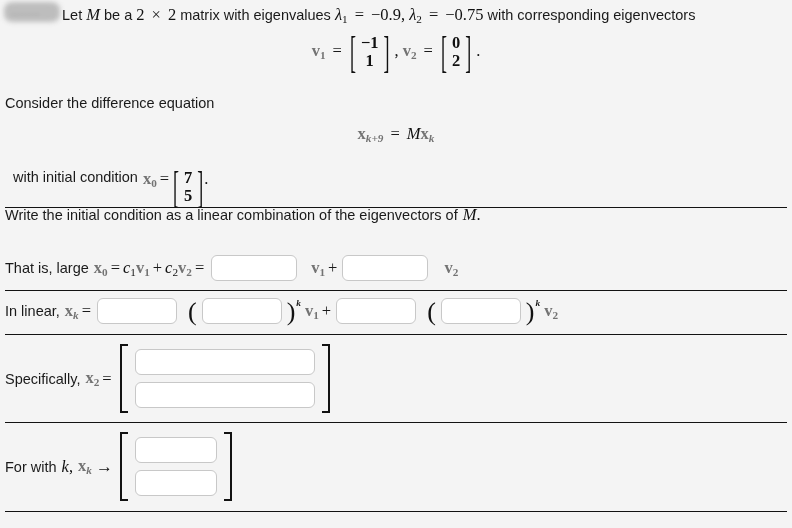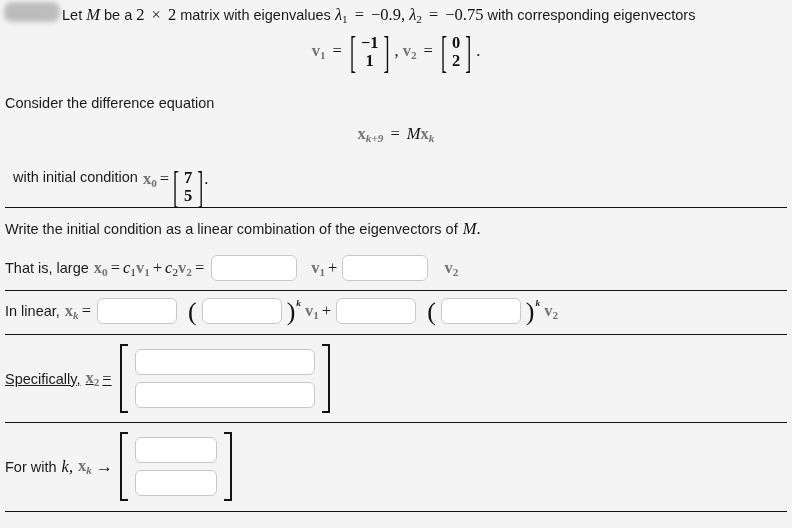--- a/index.html
+++ b/index.html
@@ -314,21 +314,21 @@
         <span>7</span>
         <span>5</span>
       </span>
       <span class="brk brk-num">]</span>
     </span>
     <span class="num">.</span>
   </div>
 
   <div class="rule" style="top:207px;"></div>
 
-  <div class="row" style="top:219px;text-align:right;">
+  <div class="row" style="top:205px;text-align:right;">
     <span class="prose">Write the initial condition as a linear combination of the eigenvectors of</span>
     <span class="math" style="margin-left:5px;">M</span>
       <span class="num">.</span>
   </div>
 
   <div class="row" style="top:255px;">
     <span class="prose">That is, large</span>
     <span class="mathbf" style="margin-left:5px;"><span>x</span><sub>0</sub></span>
     <span class="op">=</span>
     <span class="math"><span>c</span><sub>1</sub></span>
@@ -360,21 +360,21 @@
     <input class="ans w80" style="margin-left: 2px;" type="text" value="">
     <span class="paren" style="margin-left:6px;">(</span>
     <input class="ans w80" type="text" value="" style="">
     <span class="paren"><span>)</span></span>
     <sup class="expk" style="position:relative; top:-8px; left:-4px;">k</sup>
     <span class="mathbf"><span>v</span><sub>2</sub></span>
   </div>
 
   <div class="rule" style="top:334px;"></div>
 
-  <div class="row" style="top:344px;text-decoration:underline;">
+  <div class="row" style="top:344px;">
     <span class="prose">Specifically,</span>
     <span class="mathbf" style="margin-left:5px;text-align:right;"><span>x</span><sub>2</sub></span>
     <span class="op">=</span>
     <span class="matbox" style="margin-left:5px;">
       <span class="matbrk left">
           <i></i>
         </span>
       <span class="matcol">
         <input class="ans w180" type="text" value="" style="">
         <input class="ans w180" type="text" value="" style="">

